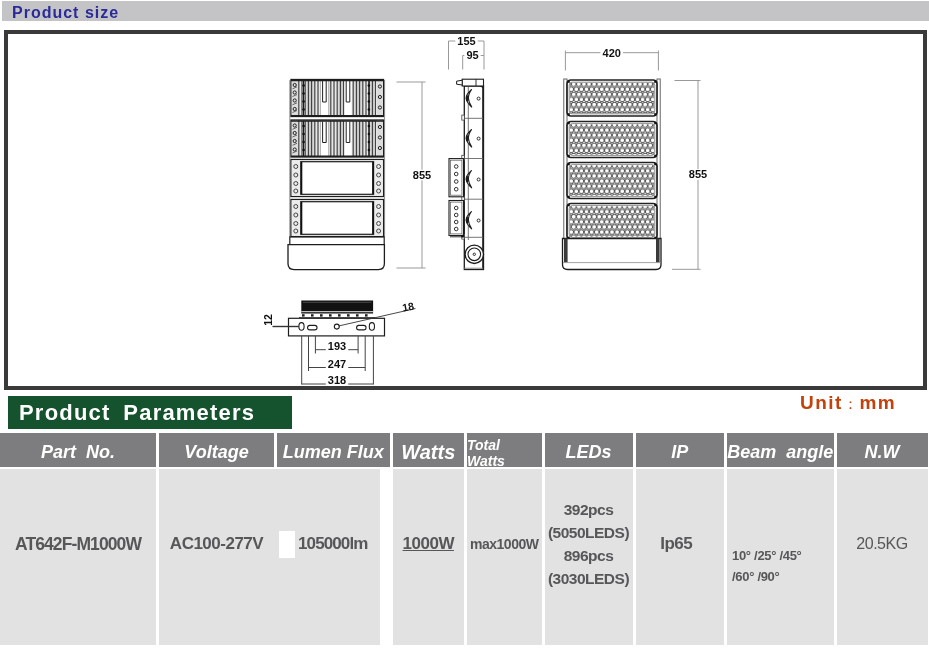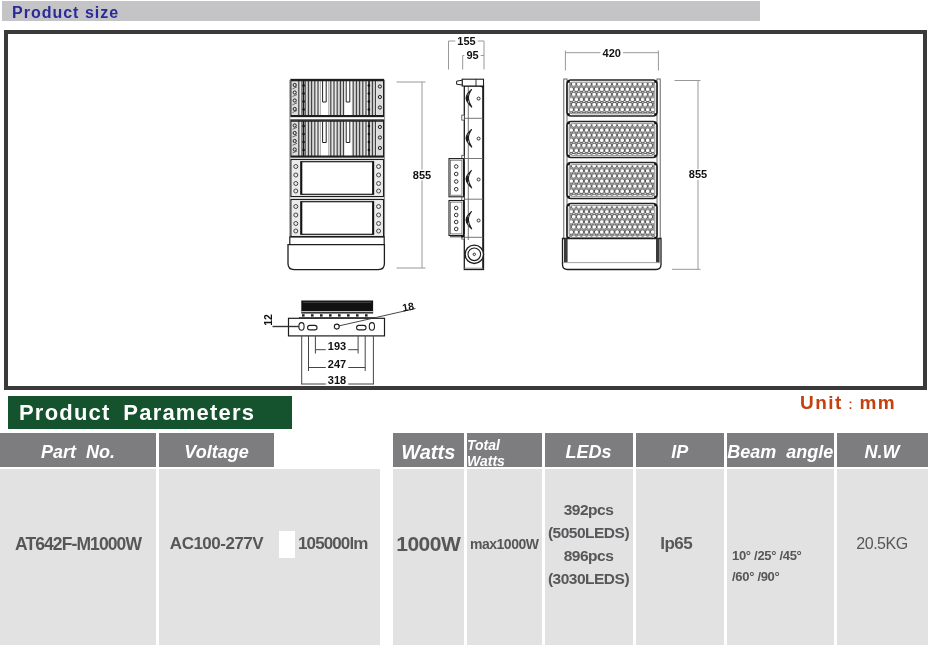--- a/index.html
+++ b/index.html
@@ -1,17 +1,17 @@
 <!DOCTYPE html>
 <html><head><meta charset="utf-8">
 <style>
 html,body{margin:0;padding:0;background:#fff;}
 body{width:929px;height:649px;position:relative;overflow:hidden;font-family:"Liberation Sans",sans-serif;}
 svg text{font-family:"Liberation Sans",sans-serif;}
-.topbar{position:absolute;left:2px;top:1px;width:758px;height:20px;background:#c4c4c6;}
+.topbar{position:absolute;left:2px;top:1px;width:927px;height:20px;background:#c4c4c6;}
 .topbar span{position:absolute;left:10px;top:2.5px;font-size:16px;font-weight:bold;letter-spacing:1px;color:#2b2a9a;}
 .bigbox{position:absolute;left:3.5px;top:30px;width:923px;height:360px;border:4px solid #3a3a3a;box-sizing:border-box;background:#fff;}
 .unit{position:absolute;left:800px;top:364px;font-size:19px;font-weight:bold;letter-spacing:1.5px;color:#c2410c;margin-top:28px;}
 .unit i{font-style:normal;font-weight:normal;font-size:15px;}
 .ppbar{position:absolute;left:8px;top:396px;width:284px;height:33px;background:#14532d;box-sizing:border-box;}
 .ppbar span{position:absolute;left:11px;top:3.5px;font-size:22px;font-weight:bold;letter-spacing:1.2px;word-spacing:5.5px;color:#fff;}
 .thead{position:absolute;left:0;top:433px;width:929px;height:33.5px;}
 .hc{position:absolute;top:0;height:33.5px;box-sizing:border-box;padding-top:6px;background:#7d7d7f;color:#fff;font-weight:bold;display:flex;align-items:center;justify-content:center;font-style:italic;}
 .tbody{position:absolute;left:0;top:468.5px;width:929px;height:176.5px;}
 .bc{position:absolute;top:0;height:176.5px;box-sizing:border-box;padding-bottom:25px;background:#e2e2e3;color:#57575a;display:flex;align-items:center;justify-content:center;text-align:center;letter-spacing:-0.5px;}
@@ -340,41 +340,42 @@
 
 <div class="unit">Unit<i>：</i>mm</div>
 
 <div class="ppbar">
     <span>Product Parameters</span>
   </div>
 
 <div class="thead">
 <div class="hc" style="left:0px;width:156.0px;font-size:18px;">Part&nbsp; No.</div>
 <div class="hc" style="left:159.0px;width:115.0px;font-size:18px;">Voltage</div>
+<div class="hc" style="left:277.0px;width:112.5px;font-size:18px;">Lumen Flux</div>
 <div class="hc" style="left:392.5px;width:71.5px;font-size:20px;">Watts</div>
 <div class="hc" style="left:467.0px;width:74.5px;font-size:14px;">Total Watts</div>
 <div class="hc" style="left:544.5px;width:88.0px;font-size:18px;">LEDs</div>
 <div class="hc" style="left:635.5px;width:88.5px;font-size:18px;">IP</div>
 <div class="hc" style="left:836.5px;width:91.0px;font-size:18px;">N.W</div>
 <div class="hc" style="left:727.0px;width:106.5px;font-size:18px;">Beam&nbsp; angle</div>
 </div>
 
 <div class="tbody">
 <div class="bc" style="left:0px;width:156.0px;">
       <span style="font-size:17.5px;font-weight:bold;letter-spacing:-0.9px;">AT642F-M1000W</span>
     </div>
 <div class="bc" style="left:159.0px;width:115.0px;">
       <span style="font-size:17px;font-weight:bold;">AC100-277V</span>
     </div>
 <div class="bc" style="left:267px;width:112.5px;">
       <span class="sq"></span>
       <span style="font-size:17px;font-weight:bold;letter-spacing:-0.9px;">105000lm</span>
     </div>
 <div class="bc" style="left:392.5px;width:71.5px;">
-      <span style="font-size:21px;font-weight:bold;">1000W</span>
+      <span style="font-size:17px;font-weight:bold;text-decoration:underline;">1000W</span>
     </div>
 <div class="bc" style="left:467.0px;width:74.5px;">
       <span style="font-size:14px;font-weight:bold;">max1000W</span>
     </div>
 <div class="bc" style="left:544.5px;width:88.0px;">
       <div style="font-size:15.5px;font-weight:bold;line-height:23px;">392pcs<br>(5050LEDS)<br>896pcs<br>(3030LEDS)</div>
     </div>
 <div class="bc" style="left:635.5px;width:88.5px;">
       <span style="font-size:17px;font-weight:bold;padding-right:7px;">Ip65</span>
     </div>

